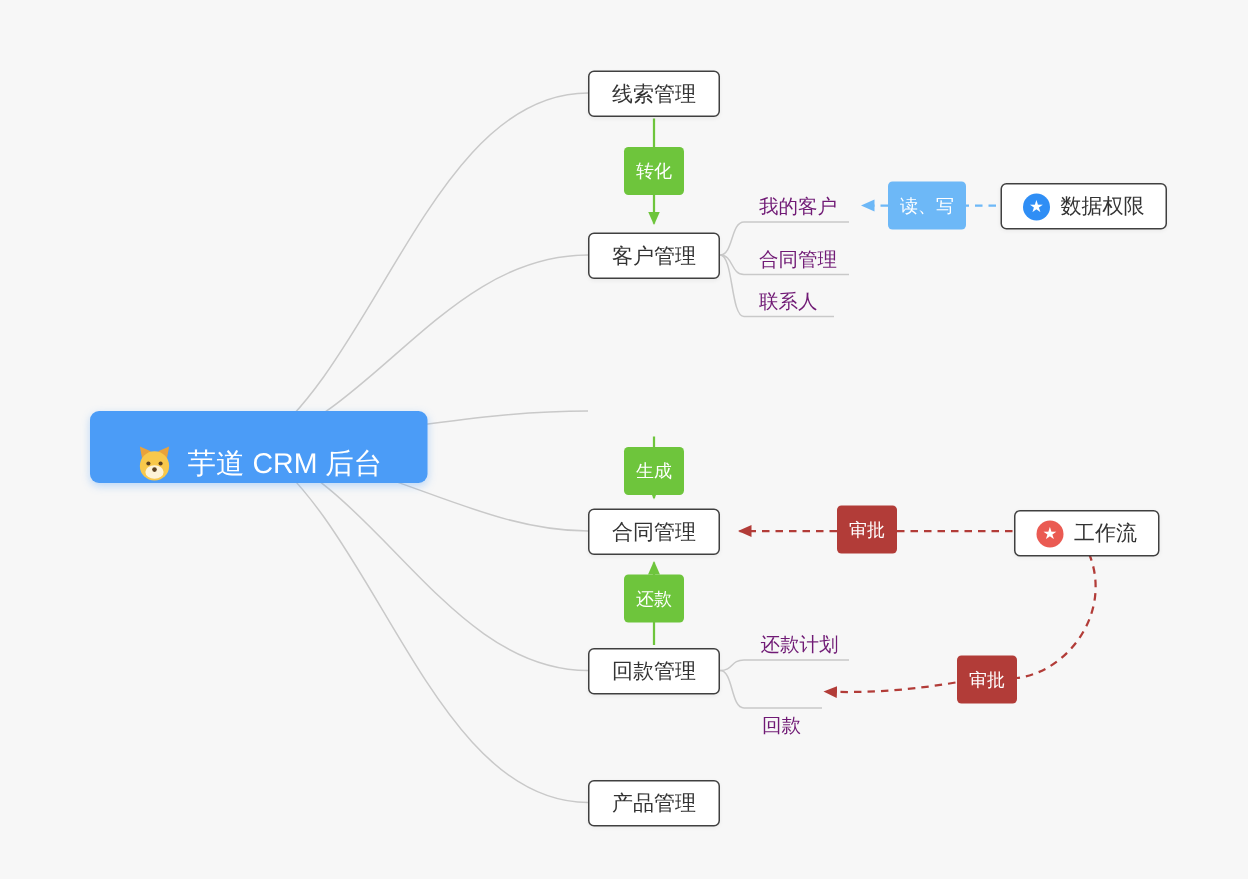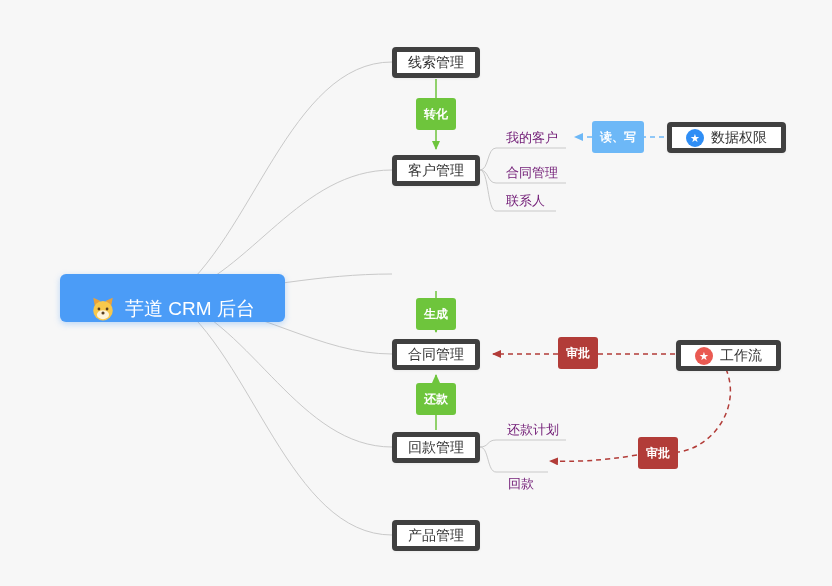--- a/index.html
+++ b/index.html
@@ -7,37 +7,37 @@
     width:832px;height:586px;overflow:hidden;
     background:#f7f7f7;
     font-family:"Liberation Sans","DejaVu Sans",sans-serif;
     position:relative;
   }
   .canvas{position:absolute;left:0;top:0;width:832px;height:586px;}
   svg.edges{position:absolute;left:0;top:0;z-index:1;}
   .node{
     position:absolute;z-index:3;box-sizing:border-box;
     width:88px;height:31px;
-    background:#ffffff;border:5px solid #404040;border-radius:4px;
+    background:#ffffff;border:1px solid #404040;border-radius:4px;
     display:flex;align-items:center;justify-content:center;
     font-size:14px;color:#333;box-shadow:0 1px 3px rgba(0,0,0,.05);
     white-space:nowrap;cursor:default;
   }
   .node.wide{width:auto;padding:0 14px;gap:7px;}
   .root{
     position:absolute;z-index:3;left:60px;top:274px;width:225px;height:48px;
     background:#4b9cf7;border-radius:6px;
     display:flex;align-items:flex-end;justify-content:center;gap:9px;
     color:#fff;font-size:19px;box-shadow:0 2px 6px rgba(75,156,247,.35);
     white-space:nowrap;
   }
   .badge{
     position:absolute;z-index:4;transform:translate(-50%,-50%);
     height:22px;line-height:22px;padding:5px 8px;border-radius:3px;
-    font-size:12px;color:#fff;white-space:nowrap;font-weight:bold;
+    font-size:12px;color:#fff;white-space:nowrap;
   }
   .badge.green{background:#6ec53c;}
   .badge.blue{background:#6db8f7;}
   .badge.red{background:#b23c38;}
   .sub{
     position:absolute;z-index:3;font-size:13px;color:#701a75;white-space:nowrap;
   }
   .starwrap{
     display:inline-flex;align-items:center;justify-content:center;
     width:18px;height:18px;border-radius:50%;color:#fff;font-size:11px;line-height:18px;

